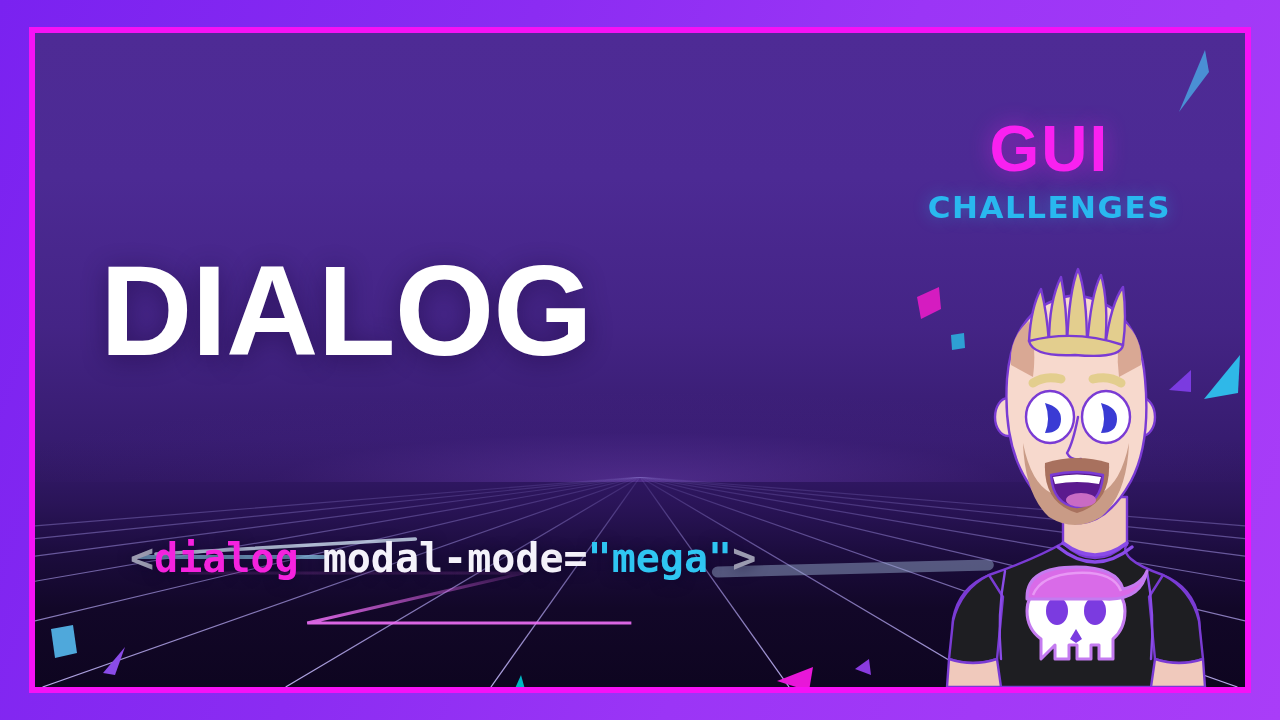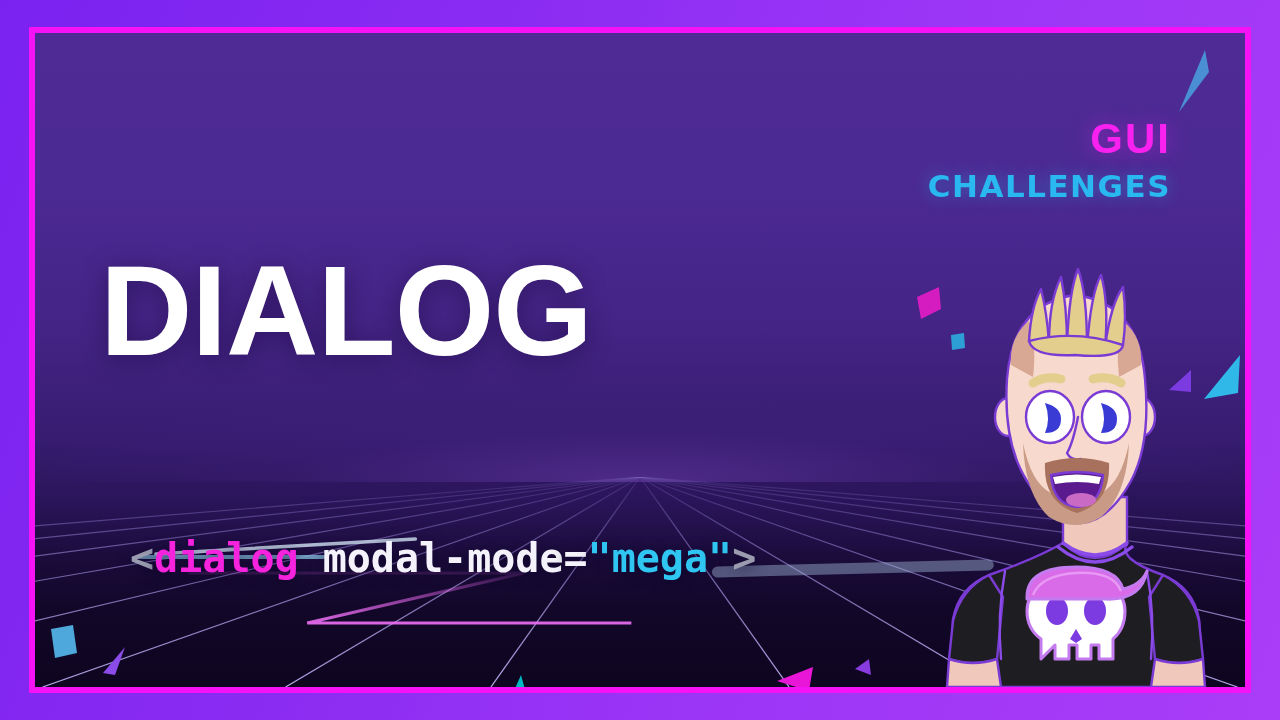--- a/index.html
+++ b/index.html
@@ -105,27 +105,26 @@
   .tok-str     { color: #2FC6F2; }
 
   
   .logo {
     position: absolute;
     right: 74px;
     top: 86px;
     text-align: center;
   }
   .logo-gui {
-    font-size: 42px;
+    font-size: 64px;
     font-weight: 700;
     letter-spacing: 2px;
     color: #F921F0;
     line-height: 0.95;
     text-shadow: 0 0 22px rgba(249,33,240,0.45);
-    text-align: right;
   }
   .logo-challenges {
     font-size: 31px;
     font-weight: 700;
     letter-spacing: 1.5px;
     color: #29B8EF;
     line-height: 1;
     margin-top: 12px;
     text-shadow: 0 0 16px rgba(41,184,239,0.40);
     font-family: "DejaVu Sans", sans-serif;

